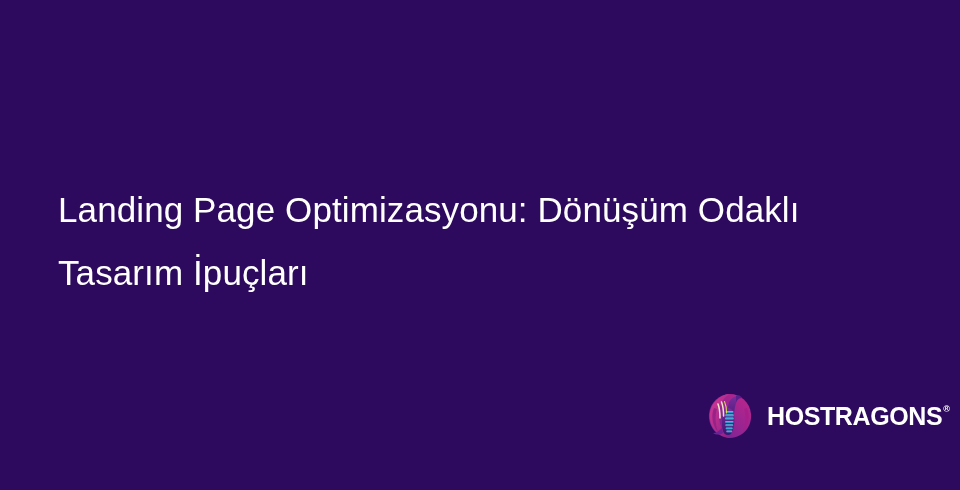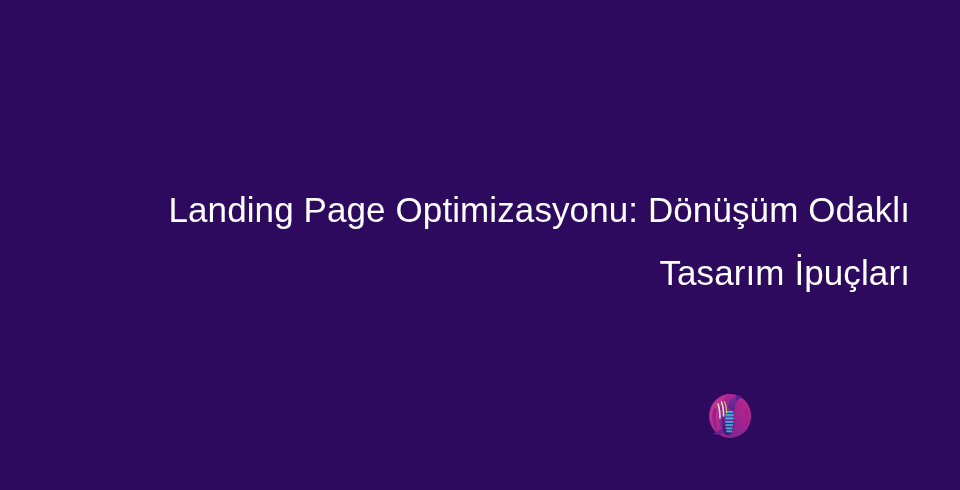--- a/index.html
+++ b/index.html
@@ -12,24 +12,24 @@
     width: 960px;
     height: 490px;
     background: #2d0a5e;
     overflow: hidden;
     font-family: "Liberation Sans", sans-serif;
   }
 
   
   #title-block {
     position: absolute;
-    left: 50px;
+    left: 58px;
     top: 178px;
     width: 860px;
-    text-align: right;
+    text-align: left;
   }
   #page-title {
     margin: 0;
     color: #ffffff;
     font-family: "Liberation Sans", sans-serif;
     font-size: 35px;
     font-weight: 400;
     line-height: 63px;
     letter-spacing: 0.1px;
     white-space: pre-line;
@@ -131,16 +131,20 @@
         <path d="M12 12 C13.5 16 14 21 14 26"></path>
         <path d="M15.5 10 C17 14 17.6 19 17.6 24"></path>
       </g>
       <g stroke="#d9e84f" stroke-width="1.1" stroke-linecap="round" fill="none" opacity="0.9">
         <path d="M18.5 9.5 C20 13 20.6 17 20.6 21"></path>
       </g>
 
       <path d="M16 36 C13 39 10 41 7 41 C10 43 14 43 17 41 Z" fill="#6d2397"></path>
     </svg>
 
+    <div id="wordmark">
+      <span id="wordmark-text">HOSTRAGONS</span>
+      <span id="wordmark-reg">®</span>
+    </div>
 
   </div>
 
 </div>
 
 </body></html>

